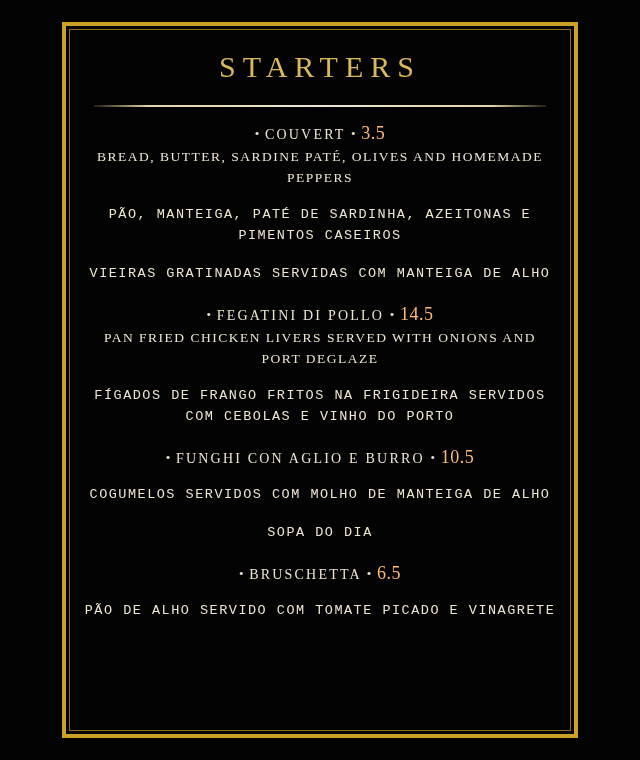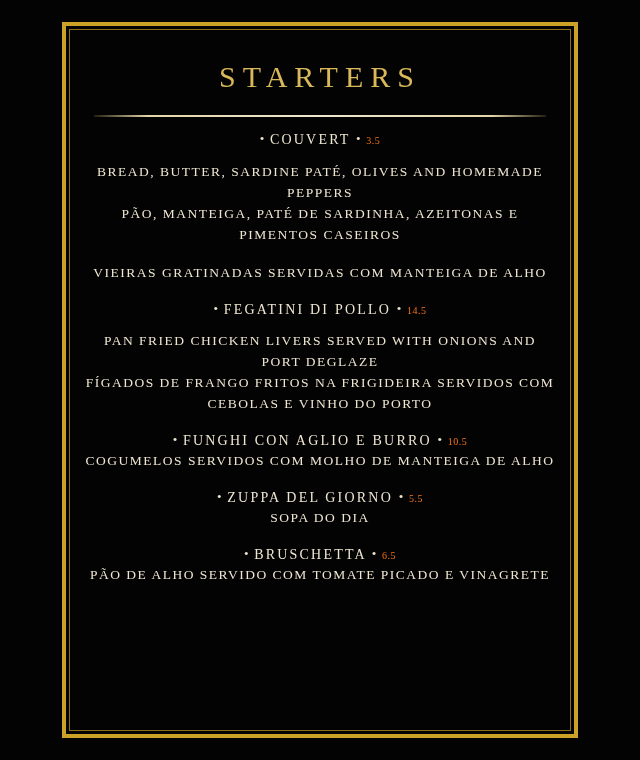--- a/index.html
+++ b/index.html
@@ -39,21 +39,21 @@
     width: 502px;
     height: 702px;
     border: 1px solid #8d6f18;
     box-sizing: border-box;
     background: transparent;
     pointer-events: none;
   }
   .content {
     position: absolute;
     left: 80px;
-    top: 38px;
+    top: 28px;
     width: 480px;
     height: 680px;
     box-sizing: border-box;
     text-align: center;
     color: #efe6d2;
   }
   .menu-title {
     font-family: "Liberation Serif", serif;
     font-size: 30px;
     letter-spacing: 7px;
@@ -85,42 +85,43 @@
     white-space: nowrap;
   }
   .bullet {
     color: #efe6d2;
     letter-spacing: 0;
     font-size: 13px;
     position: relative;
     top: -1px;
   }
   .item-price {
-    font-size: 10px;
+    font-size: 18px;
     letter-spacing: 0.5px;
-    color: #f97316;
+    color: #fdba74;
   }
   .item-desc {
     font-family: "Liberation Serif", serif;
     font-size: 13.5px;
     letter-spacing: 1.5px;
     color: #efe6d2;
     text-transform: uppercase;
     line-height: 1.55;
-    margin-top: 12px;
+    margin-top: 2px;
     padding: 0 2px;
   }
   .item-desc-pt {
-    font-family: Liberation Serif, serif;
+    font-family: Liberation Mono, monospace;
     font-size: 13.5px;
     letter-spacing: 1.5px;
     color: #efe6d2;
     text-transform: uppercase;
     line-height: 1.55;
     padding: 0 2px;
+    margin-top: 16px;
   }
 </style>
 </head>
 <body>
 
 <div class="menu-page">
 
   <div class="gold-frame"></div>
   <div class="gold-frame-inner"></div>
 
@@ -162,26 +163,20 @@
         <div class="item-head">
           <span class="bullet">•</span>
           <span>FUNGHI CON AGLIO E BURRO</span>
           <span class="bullet">•</span>
           <span class="item-price">10.5</span>
         </div>
         <div class="item-desc-pt">COGUMELOS SERVIDOS COM MOLHO DE MANTEIGA DE ALHO</div>
       </div>
 
       <div class="item">
-        <div class="item-head">
-          <span class="bullet">•</span>
-          <span>ZUPPA DEL GIORNO</span>
-          <span class="bullet">•</span>
-          <span class="item-price">5.5</span>
-        </div>
         <div class="item-desc-pt">SOPA DO DIA</div>
       </div>
 
       <div class="item">
         <div class="item-head">
           <span class="bullet">•</span>
           <span>BRUSCHETTA</span>
           <span class="bullet">•</span>
           <span class="item-price">6.5</span>
         </div>

